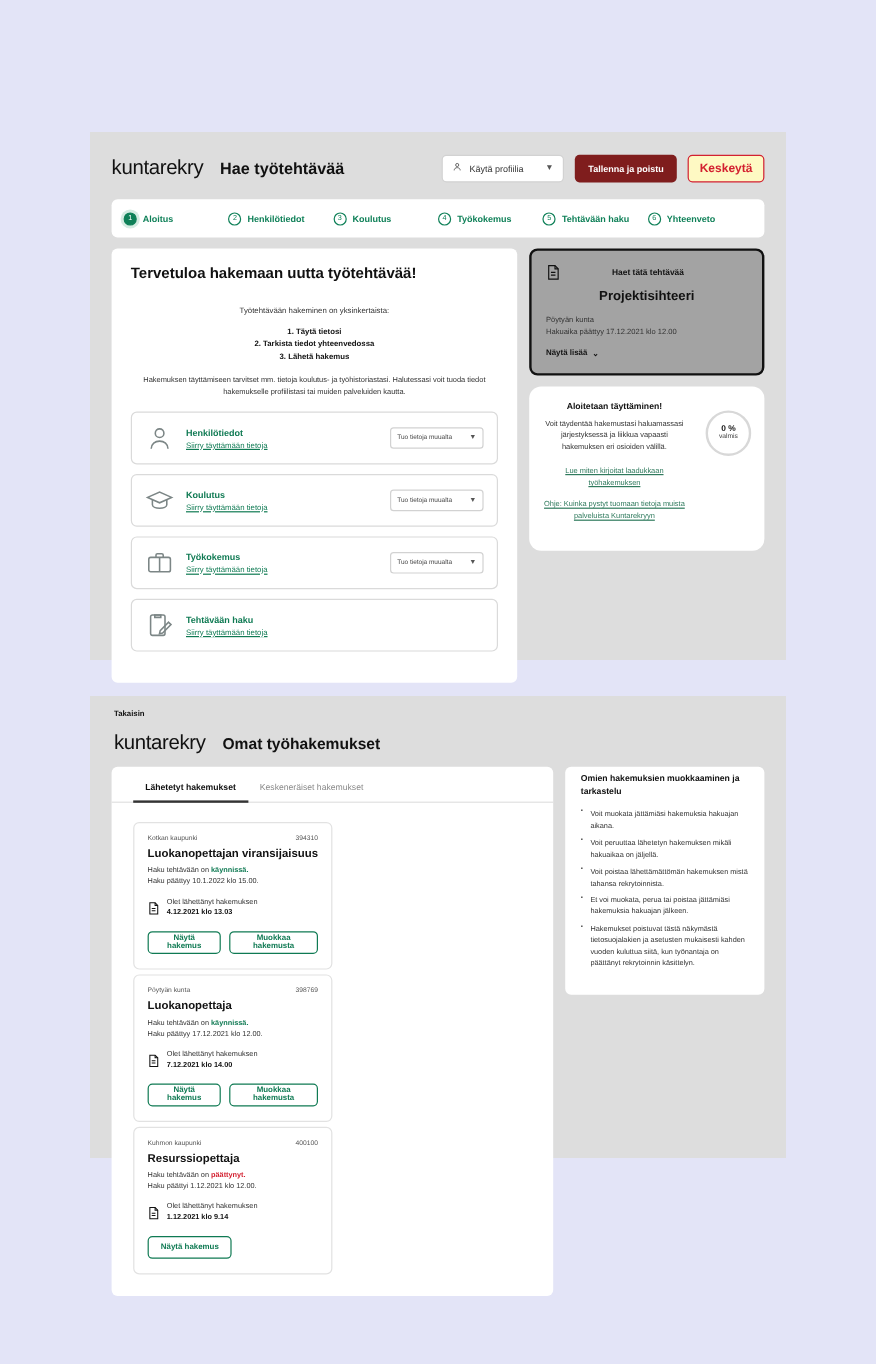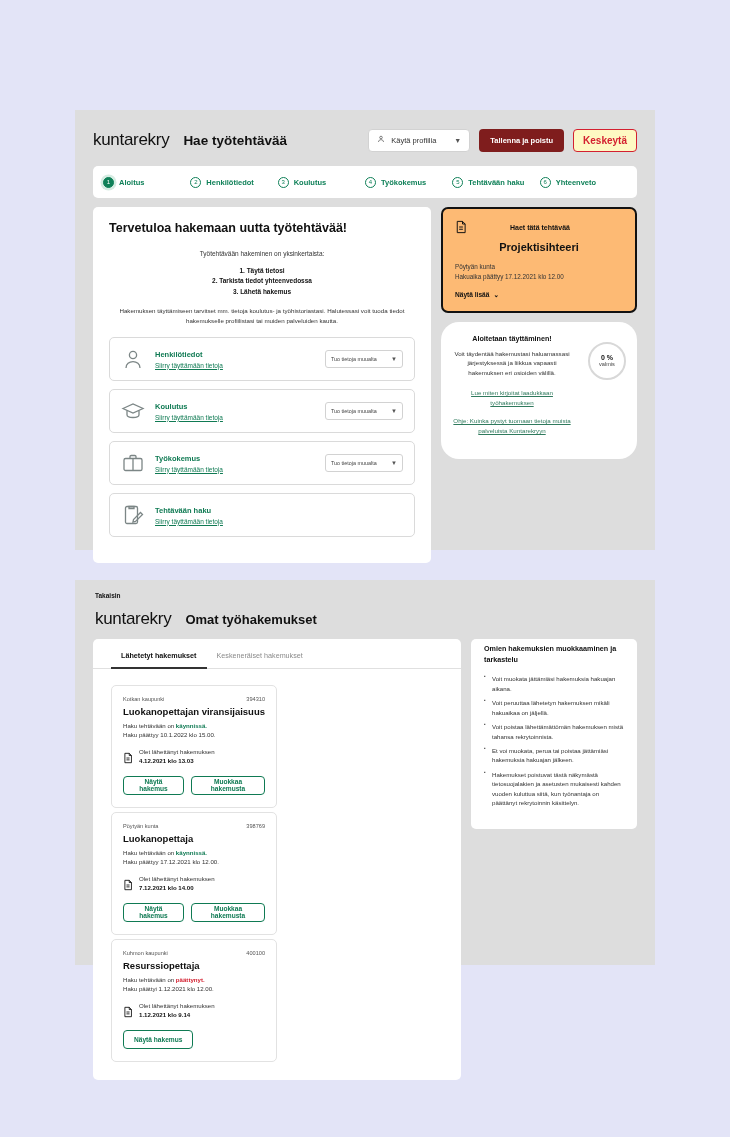--- a/index.html
+++ b/index.html
@@ -74,21 +74,21 @@
   .step-label { font-size: 7.5px; color: #0f8058; font-weight: bold; }
 
   
   .body-cols { display: flex; gap: 10px; padding: 9px 18px 0 18px; }
   .col-main {
     background: #fff; border-radius: 5px; flex: 1;
     padding: 14px 16px 18px 16px;
   }
   .col-side { width: 196px; display: flex; flex-direction: column; gap: 9px; }
 
-  .welcome-h1 { font-size: 12.5px; font-weight: bold; color: #111; margin-bottom: 14px; }
+  .welcome-h1 { font-size: 12.5px; font-weight: bold; color: #111; margin-bottom: 20px; }
   .center-text { text-align: center; font-size: 6.5px; color: #333; line-height: 1.5; }
   .steps-list { text-align: center; font-size: 6.5px; font-weight: bold; color: #111;
     line-height: 1.6; margin: 7px 0 9px 0; }
   .hint-text { text-align: center; font-size: 6.2px; color: #333; line-height: 1.55;
     padding: 0 8px; margin-bottom: 12px; }
 
   
   .form-row {
     border: 1px solid #dadada; border-radius: 5px;
     display: flex; align-items: center;
@@ -101,35 +101,35 @@
   .row-link { font-size: 6.5px; color: #0f7a53; text-decoration: underline; cursor: pointer; }
   .mini-select {
     display: flex; align-items: center; justify-content: space-between;
     width: 78px; height: 18px; border: 1px solid #d2d2d2; border-radius: 3px;
     background: #fff; font-size: 5.4px; color: #444; padding: 0 5px;
   }
   .mini-select .caret { font-size: 6px; color: #555; }
 
   
   .job-card {
-    background: #fdba74; border: 2px solid #111; border-radius: 7px;
+    background: #a3a3a3; border: 2px solid #111; border-radius: 7px;
     padding: 11px 12px 12px 12px;
   }
   .job-head { display: flex; align-items: center; margin-bottom: 7px; }
   .job-head .doc-ico { width: 12px; height: 14px; color: #111; }
   .job-head .job-eyebrow {
     flex: 1; text-align: center; font-size: 7px; font-weight: bold; color: #111;
     margin-right: 10px;
   }
   .job-title { text-align: center; font-size: 11px; font-weight: bold; color: #111; margin-bottom: 9px; }
   .job-meta { font-size: 6.3px; color: #333; line-height: 1.55; margin-bottom: 9px; }
   .job-more { font-size: 6.6px; font-weight: bold; color: #111; display: flex; align-items: center; gap: 4px; cursor: pointer; }
 
   .progress-card {
-    background: #fff; border-radius: 18px; padding: 12px 11px 14px 11px;
+    background: #fff; border-radius: 10px; padding: 12px 11px 14px 11px;
     display: flex; gap: 16px; align-items: flex-start;
   }
   .progress-left { flex: 1; text-align: center; }
   .pc-title { font-size: 7.2px; font-weight: bold; color: #111; margin-bottom: 6px; }
   .pc-body { font-size: 6.2px; color: #333; line-height: 1.6; margin-bottom: 10px; }
   .pc-link { display: block; font-size: 6.2px; color: #2f7a5d; text-decoration: underline;
     line-height: 1.55; margin-bottom: 9px; cursor: pointer; }
   .donut {
     width: 38px; height: 38px; border-radius: 50%;
     border: 2px solid #d8d8d8; flex: none;

